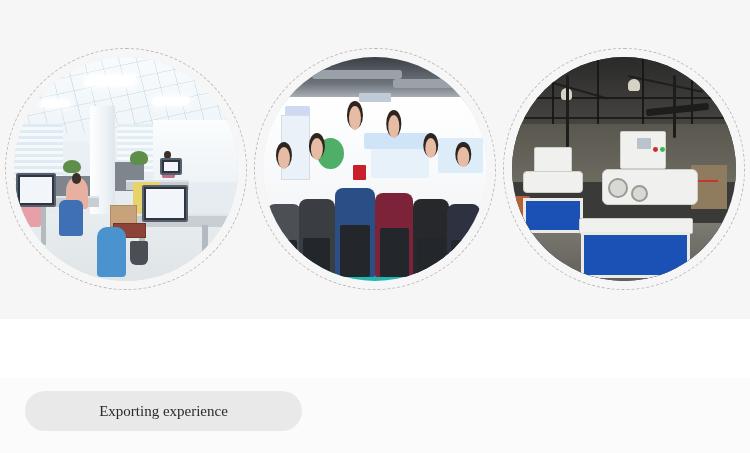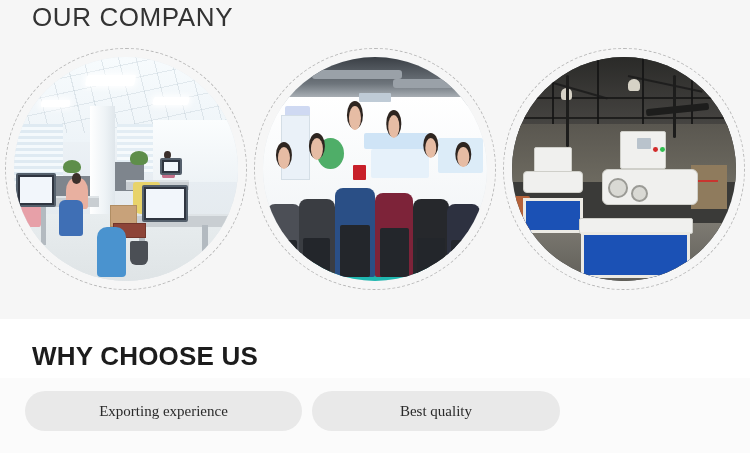--- a/index.html
+++ b/index.html
@@ -377,21 +377,20 @@
   }
   .pill-1 { left: 13px;  width: 277px; }
   .pill-2 { left: 300px; width: 248px; }
   .pill-3 { left: 558px; width: 192px; }
 </style>
 </head>
 <body>
 
 <div class="company-section">
 
-  <div class="section-title title-company">OUR COMPANY</div>
 
   <div class="circles-row">
 
     <div class="photo-circle circle-1">
       <div class="photo-inner">
         <div class="scene-office">
           <div class="ceiling"></div>
           <div class="ceil-grid"></div>
           <div class="ceil-light cl1"></div>
           <div class="ceil-light cl2"></div>
@@ -517,21 +516,19 @@
           <div class="panel-blue pb1"></div>
         </div>
       </div>
     </div>
 
   </div>
 </div>
 
 <div class="why-section">
 
-  <div class="section-title title-why">WHY CHOOSE US</div>
 
   <div class="pill-strip">
     <div class="pills">
       <div class="pill pill-1">Exporting experience</div>
-      <div class="pill pill-2">Best quality</div>
     </div>
   </div>
 </div>
 
 </body></html>

